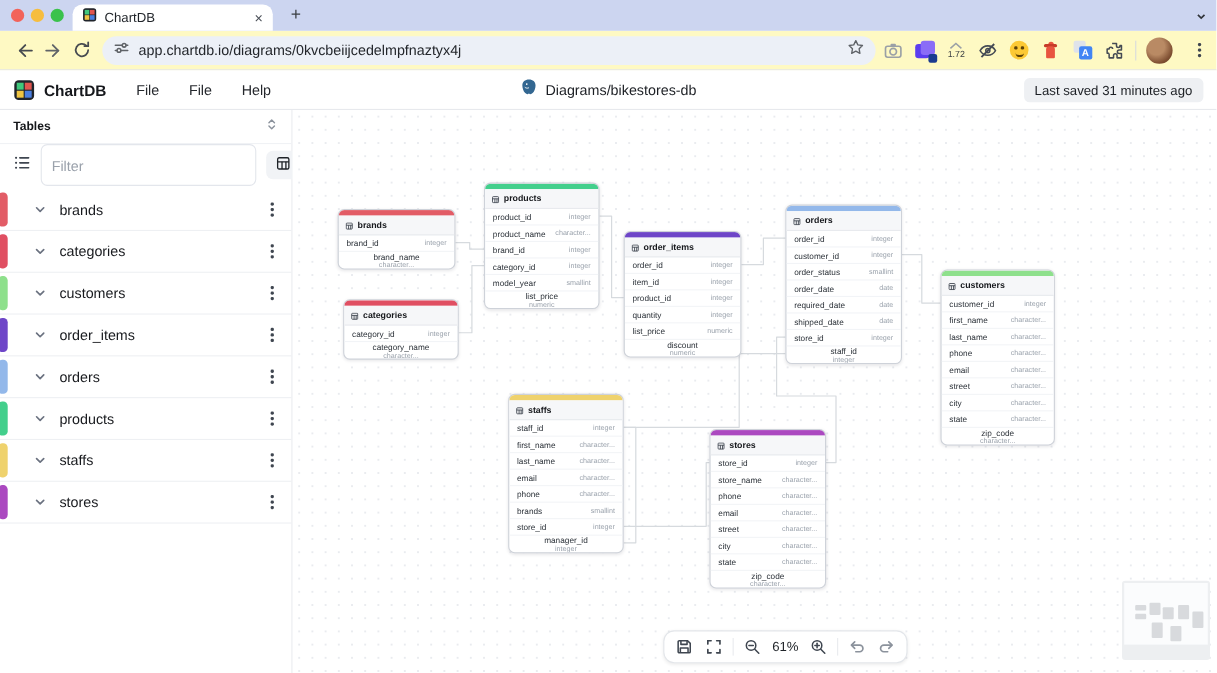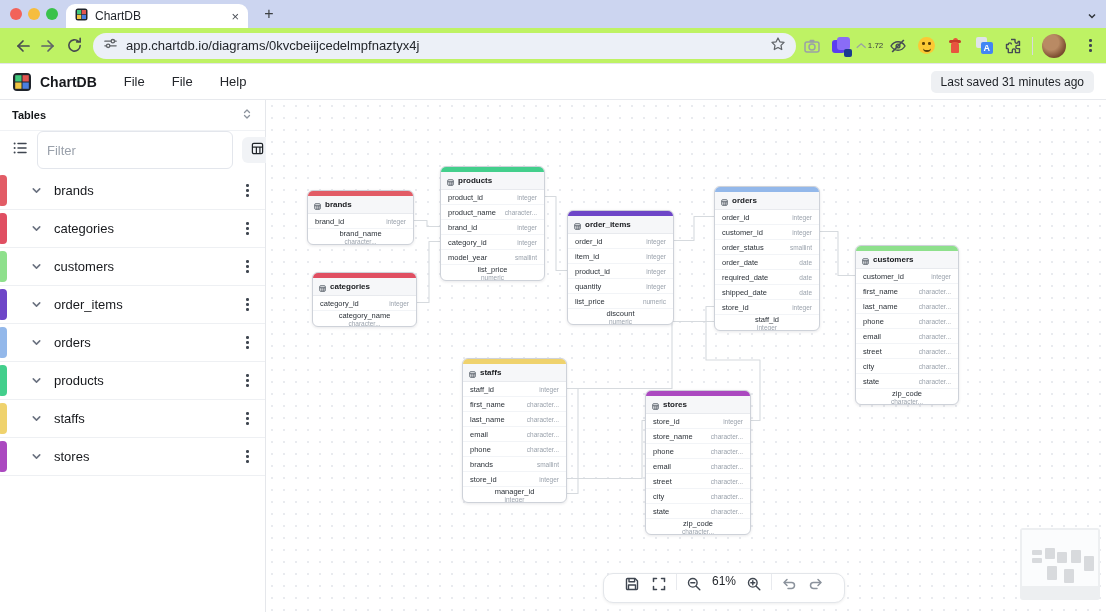--- a/index.html
+++ b/index.html
@@ -13,27 +13,27 @@
   .t-yellow { left: 28px; background: #f6bd3e; }
   .t-green { left: 46px; background: #3ac24b; }
   .tab { position: absolute; left: 66px; top: 4px; width: 182px; height: 24px; background: #fff;
          border-radius: 9px 9px 0 0; display: flex; align-items: center; padding: 0 9px; gap: 7px; }
   .tab-title { font-size: 12px; color: #1f2328; flex: 1; }
   .tab-close { font-size: 13px; color: #4a4f57; cursor: default; }
   .newtab { position: absolute; left: 258px; top: 3px; font-size: 16px; color: #3c4043; width: 22px; height: 22px;
             display: flex; align-items: center; justify-content: center; }
   .strip-chev { position: absolute; right: 8px; top: 8px; }
 
-  .btoolbar { height: 36px; background: #bef264; border-bottom: 1px solid #e3e5ea; display: flex; align-items: center; padding: 0 10px; }
+  .btoolbar { height: 36px; background: #fef9c3; border-bottom: 1px solid #e3e5ea; display: flex; align-items: center; padding: 0 10px; }
   .nav-ic { width: 26px; height: 26px; display: flex; align-items: center; justify-content: center; }
   .url-pill { width: 712px; height: 26px; border-radius: 13px; background: #ecEFf6; background: #ecf0f7;
               display: flex; align-items: center; padding: 0 10px; gap: 8px; margin-left: 6px; }
   .url-text { font-size: 13px; color: #23262b; flex: 1; white-space: nowrap; overflow: hidden; }
   .ext-ic { width: 26px; height: 26px; display: flex; align-items: center; justify-content: center; margin-left: 3px; position: relative; }
-  .price-widget { display: flex; flex-direction: row; align-items: center; line-height: 1; width: 28px; }
+  .price-widget { display: flex; flex-direction: column; align-items: center; line-height: 1; width: 28px; }
   .price-widget span { font-size: 8px; color: #3c4043; margin-top: 1px; }
   .vdiv { width: 1px; height: 18px; background: #d7dade; margin: 0 6px; }
   .avatar { width: 24px; height: 24px; border-radius: 50%; background: radial-gradient(circle at 38% 35%, #b98a64 0 35%, #7d4e31 70%, #5d3a25); }
   .purple-ext { position: relative; width: 18px; height: 18px; }
   .purple-ext .sq1 { position: absolute; left: 0; top: 3px; width: 13px; height: 13px; background: #5b3df0; border-radius: 3px; }
   .purple-ext .sq2 { position: absolute; left: 5px; top: 0; width: 13px; height: 13px; background: #8a6cf7; border-radius: 3px; }
   .purple-ext .badge { position: absolute; right: -2px; bottom: -2px; width: 8px; height: 8px; background: #1a3a8f; border-radius: 2px; }
   .smiley { width: 17px; height: 17px; border-radius: 50%; background: #fcc934; position: relative; }
   .smiley:before { content: ""; position: absolute; left: 4px; top: 5px; width: 2.5px; height: 2.5px; border-radius: 50%;
                    background: #5d4207; box-shadow: 6px 0 0 #5d4207; }
@@ -85,22 +85,22 @@
   .node-topbar { height: 5px; }
   .node-header { height: 18px; display: flex; align-items: center; gap: 4px; padding: 0 6px; background: #f6f7f9;
                  border-bottom: 1px solid #e8eaee; }
   .node-name { font-size: 8px; font-weight: bold; color: #17191d; white-space: nowrap; }
   .node-row { height: 15px; display: flex; align-items: center; justify-content: space-between; padding: 0 7px;
               border-bottom: 1px solid #f2f4f7; }
   .node-row:last-child { border-bottom: none; flex-direction: column; }
   .f-name { font-size: 7.5px; color: #2b3138; white-space: nowrap; }
   .f-type { font-size: 6.5px; color: #9aa2ac; white-space: nowrap; }
 
-  .bottom-toolbar { position: absolute; left: 337px; bottom: 9px; height: 30px; display: flex; align-items: flex-start;
-                    gap: 7px; padding: 0 18px; background: #fff; border: 1px solid #e3e6ea; border-radius: 10px;
+  .bottom-toolbar { position: absolute; left: 337px; bottom: 9px; height: 30px; display: flex; align-items: center;
+                    gap: 7px; padding: 0 8px; background: #fff; border: 1px solid #e3e6ea; border-radius: 10px;
                     box-shadow: 0 1px 3px rgba(0,0,0,.07); }
   .bt-btn { display: flex; align-items: center; justify-content: center; width: 20px; height: 20px; }
   .bt-sep { width: 1px; height: 16px; background: #e8eaee; }
   .zoom-label { font-size: 12px; color: #1f2328; min-width: 26px; text-align: center; }
 
   .minimap { position: absolute; right: 6px; bottom: 12px; width: 80px; height: 72px; background: #edeff1; border-radius: 3px; overflow: hidden; }
   .mm-view { position: absolute; left: 2px; top: 2px; right: 2px; height: 56px; background: #fbfcfd; }
   .mm-block { position: absolute; background: #d8dadd; border-radius: 1px; }
 </style>
 </head>
@@ -239,20 +239,30 @@
         <rect x="3.2" y="10.5" width="6.3" height="6.3" fill="#f0c543"></rect>
         <rect x="10.5" y="10.5" width="6.3" height="6.3" fill="#4b7fe0"></rect>
       </svg>
     <span class="brand-name">ChartDB</span>
   </span>
   <span class="menus">
     <span class="menu-item">File</span>
     <span class="menu-item">File</span>
     <span class="menu-item">Help</span>
   </span>
+  <span class="diagram-title-wrap">
+    <span>
+      <svg width="16" height="16" viewBox="0 0 16 16">
+          <path d="M8 1.2c3.6 0 6 2 6 5.6 0 2.6-1 5.2-2.4 6.6-.7.7-1.6 1.2-2.4 1.2-.5 0-.9-.3-1.2-.8-.3.5-.7.8-1.2.8-.8 0-1.7-.5-2.4-1.2C3 12 2 9.4 2 6.8 2 3.2 4.4 1.2 8 1.2z" fill="#336791"></path>
+          <circle cx="6" cy="5.4" r=".8" fill="#fff"></circle>
+          <path d="M4.5 8.5c1 .8 2.2.9 3.2.4" stroke="#fff" stroke-width=".8" fill="none" stroke-linecap="round"></path>
+        </svg>
+    </span>
+    <span class="diagram-title">Diagrams/bikestores-db</span>
+  </span>
   <span class="saved-badge">Last saved 31 minutes ago</span>
 </div>
 
 <div class="sidebar">
   <div class="sb-header">
     <span class="sb-title">Tables</span>
     <span>
       <svg width="12" height="12" viewBox="0 0 12 12" fill="none" stroke="#8b929c" stroke-width="1.3" stroke-linecap="round" stroke-linejoin="round">
           <polyline points="3.5,4.5 6,2 8.5,4.5"></polyline>
           <polyline points="3.5,7.5 6,10 8.5,7.5"></polyline>

